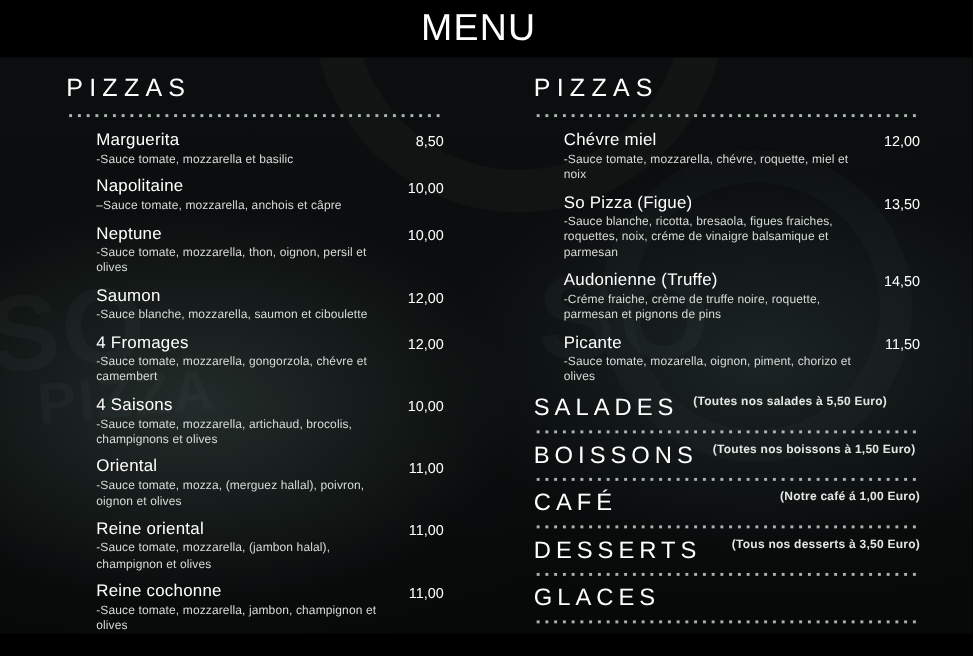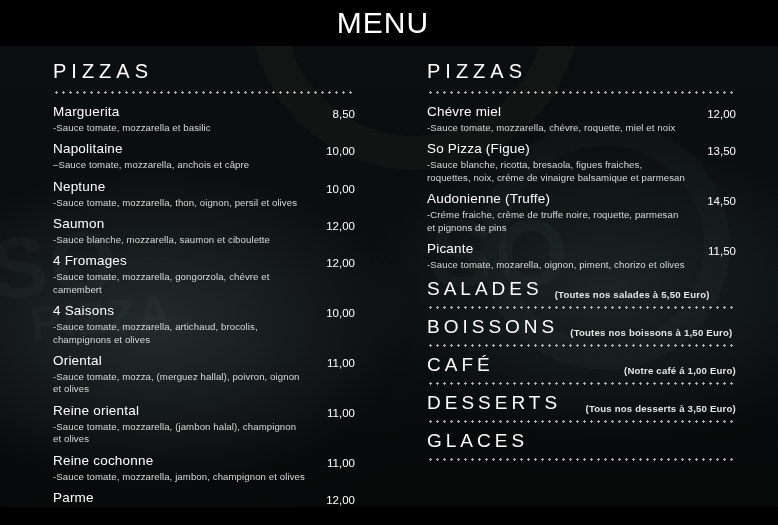--- a/index.html
+++ b/index.html
@@ -125,21 +125,21 @@
     background-repeat: repeat-x;
     margin-bottom: 9px;
   }
   .dotline.short { margin-bottom: 6px; }
 
   .item {
     display: flex;
     align-items: flex-start;
     margin-bottom: 7px;
   }
-  .item-main { flex: 1 1 auto; padding-right: 8px; }
+  .item-main { flex: 1 1 auto; padding-right: 8px; margin-left: 24px; }
   .item-name {
     font-size: 13.5px;
     color: #ffffff;
     line-height: 1.25;
     letter-spacing: 0.2px;
   }
   .item-desc {
     font-size: 9.6px;
     color: #d6dbd8;
     line-height: 1.3;
@@ -151,21 +151,21 @@
     font-size: 11.5px;
     color: #ffffff;
     min-width: 40px;
     text-align: right;
     padding-top: 4px;
     white-space: nowrap;
   }
 
   .cat-row {
     display: flex;
-    align-items: flex-end;
+    align-items: flex-start;
     margin-top: 6px;
   }
   .cat-title {
     font-size: 19px;
     letter-spacing: 4px;
     color: #ffffff;
   }
   .cat-note {
     font-size: 9.6px;
     color: #e2e7e4;

